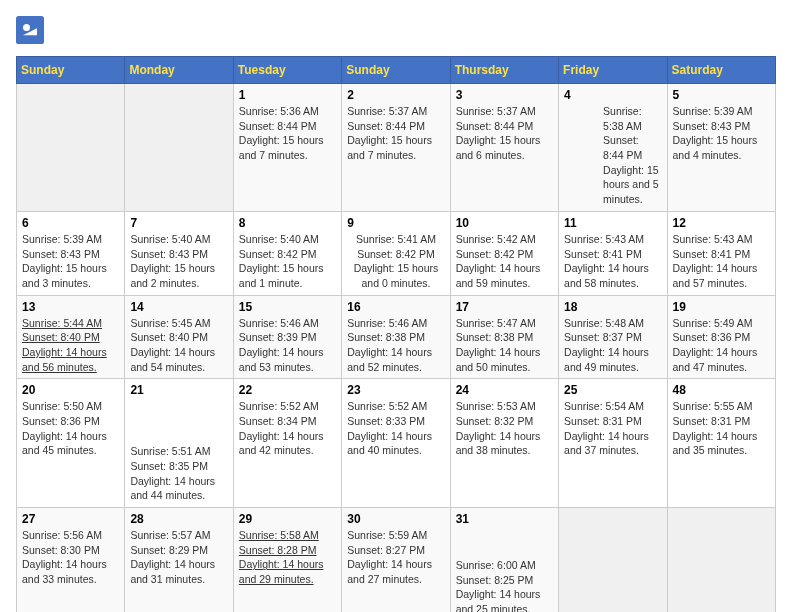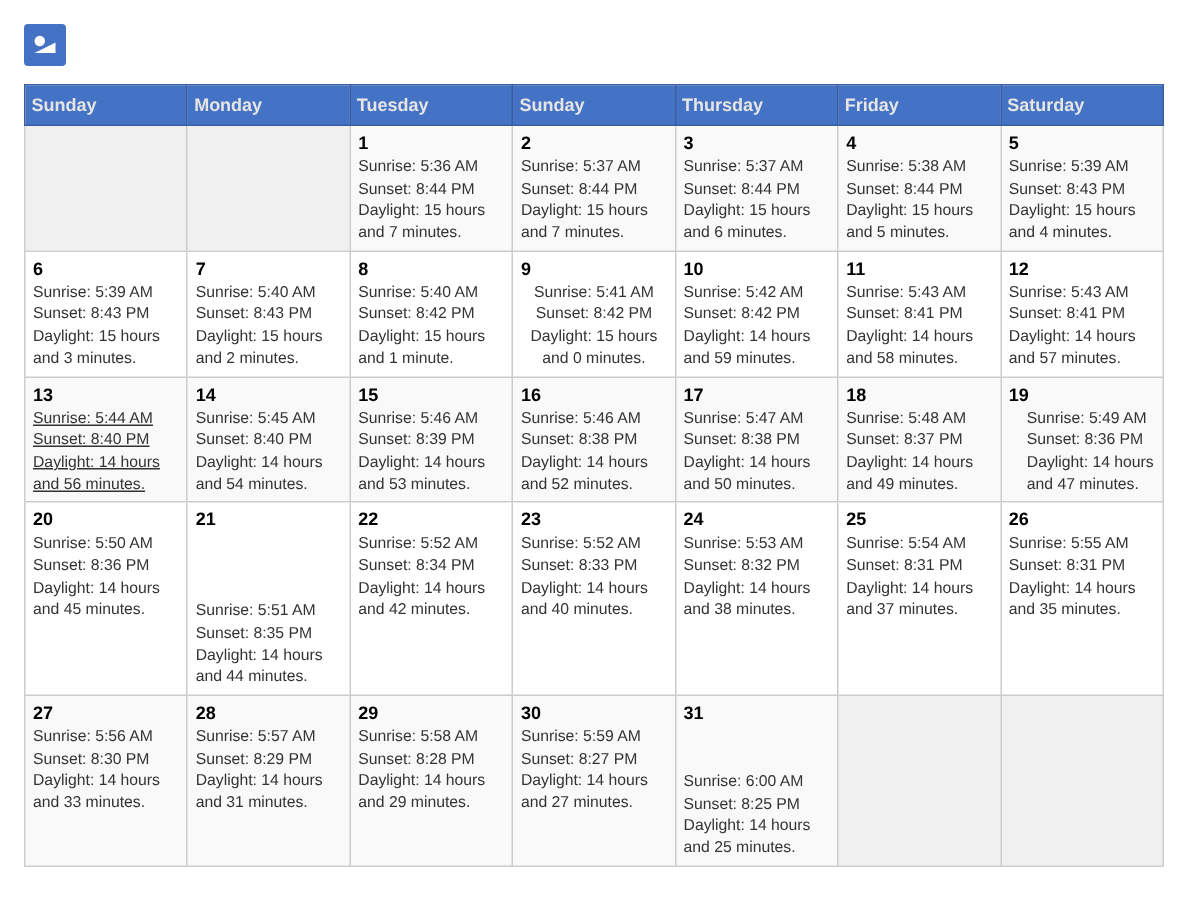--- a/index.html
+++ b/index.html
@@ -46,21 +46,21 @@
       font-size: 14px;
       color: #555;
     }
     .calendar {
       width: 100%;
       border-collapse: collapse;
       font-size: 11px;
     }
     .calendar thead tr th {
       background: #4472c4;
-      color: #e5e5e5;
+      color: #fde047;
       padding: 6px 4px;
       text-align: left;
       font-size: 12px;
       font-weight: bold;
       border: 1px solid #3a5fa0;
     }
     .calendar tbody tr td {
       border: 1px solid #ccc;
       vertical-align: top;
       padding: 4px 5px;
@@ -136,21 +136,21 @@
 Daylight: 15 hours and 7 minutes.</div>
         </td>
         <td>
           <span class="day-num">3</span>
           <div class="day-detail" style="white-space: pre-line;">Sunrise: 5:37 AM
 Sunset: 8:44 PM
 Daylight: 15 hours and 6 minutes.</div>
         </td>
         <td>
           <span class="day-num">4</span>
-          <div class="day-detail" style="white-space: pre-line;">Sunrise: 5:38 AM
+          <div class="day-detail" style="white-space: pre-line; margin-left: 39px;">Sunrise: 5:38 AM
 Sunset: 8:44 PM
 Daylight: 15 hours and 5 minutes.</div>
         </td>
         <td>
           <span class="day-num">5</span>
           <div class="day-detail" style="white-space: pre-line;">Sunrise: 5:39 AM
 Sunset: 8:43 PM
 Daylight: 15 hours and 4 minutes.</div>
         </td>
       </tr>
@@ -230,21 +230,21 @@
 Daylight: 14 hours and 50 minutes.</div>
         </td>
         <td>
           <span class="day-num">18</span>
           <div class="day-detail" style="white-space: pre-line;">Sunrise: 5:48 AM
 Sunset: 8:37 PM
 Daylight: 14 hours and 49 minutes.</div>
         </td>
         <td>
           <span class="day-num">19</span>
-          <div class="day-detail" style="white-space: pre-line; margin-left: 12px;">Sunrise: 5:49 AM
+          <div class="day-detail" style="white-space: pre-line;">Sunrise: 5:49 AM
 Sunset: 8:36 PM
 Daylight: 14 hours and 47 minutes.</div>
         </td>
       </tr>
       <tr>
         <td>
           <span class="day-num">20</span>
           <div class="day-detail" style="white-space: pre-line;">Sunrise: 5:50 AM
 Sunset: 8:36 PM
 Daylight: 14 hours and 45 minutes.</div>
@@ -273,42 +273,42 @@
 Sunset: 8:32 PM
 Daylight: 14 hours and 38 minutes.</div>
         </td>
         <td>
           <span class="day-num">25</span>
           <div class="day-detail" style="white-space: pre-line;">Sunrise: 5:54 AM
 Sunset: 8:31 PM
 Daylight: 14 hours and 37 minutes.</div>
         </td>
         <td>
-          <span class="day-num">26</span>
+          <span class="day-num">48</span>
           <div class="day-detail" style="white-space: pre-line;">Sunrise: 5:55 AM
 Sunset: 8:31 PM
 Daylight: 14 hours and 35 minutes.</div>
         </td>
       </tr>
       <tr>
         <td>
           <span class="day-num">27</span>
           <div class="day-detail" style="white-space: pre-line;">Sunrise: 5:56 AM
 Sunset: 8:30 PM
 Daylight: 14 hours and 33 minutes.</div>
         </td>
         <td>
           <span class="day-num">28</span>
           <div class="day-detail" style="white-space: pre-line;">Sunrise: 5:57 AM
 Sunset: 8:29 PM
 Daylight: 14 hours and 31 minutes.</div>
         </td>
         <td>
           <span class="day-num">29</span>
-          <div class="day-detail" style="white-space: pre-line;">Sunrise: 5:58 AM
+          <div class="day-detail" style="white-space: pre-line; text-decoration: underline;">Sunrise: 5:58 AM
 Sunset: 8:28 PM
 Daylight: 14 hours and 29 minutes.</div>
         </td>
         <td>
           <span class="day-num">30</span>
           <div class="day-detail" style="white-space: pre-line;">Sunrise: 5:59 AM
 Sunset: 8:27 PM
 Daylight: 14 hours and 27 minutes.</div>
         </td>
         <td>

